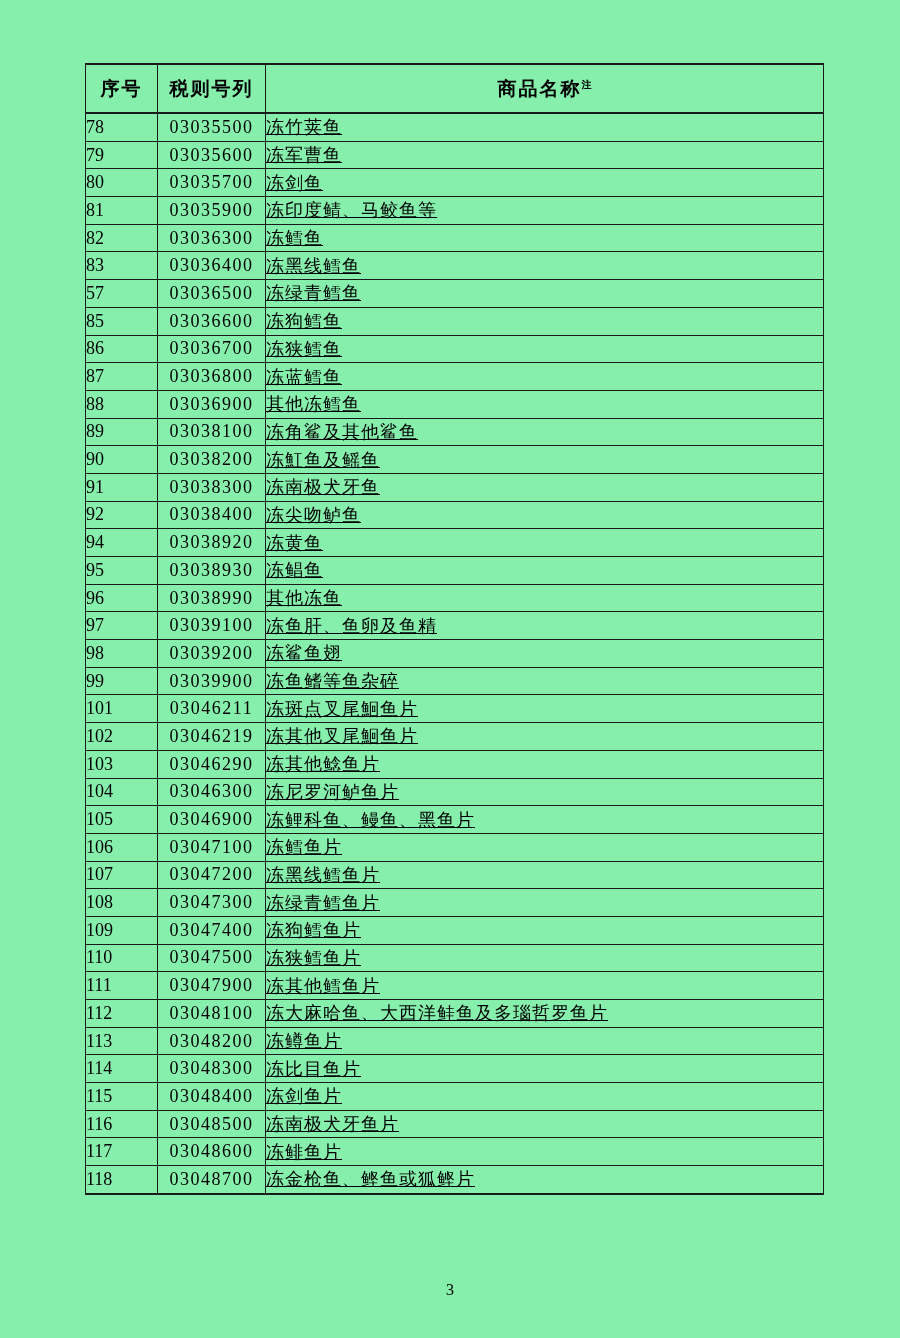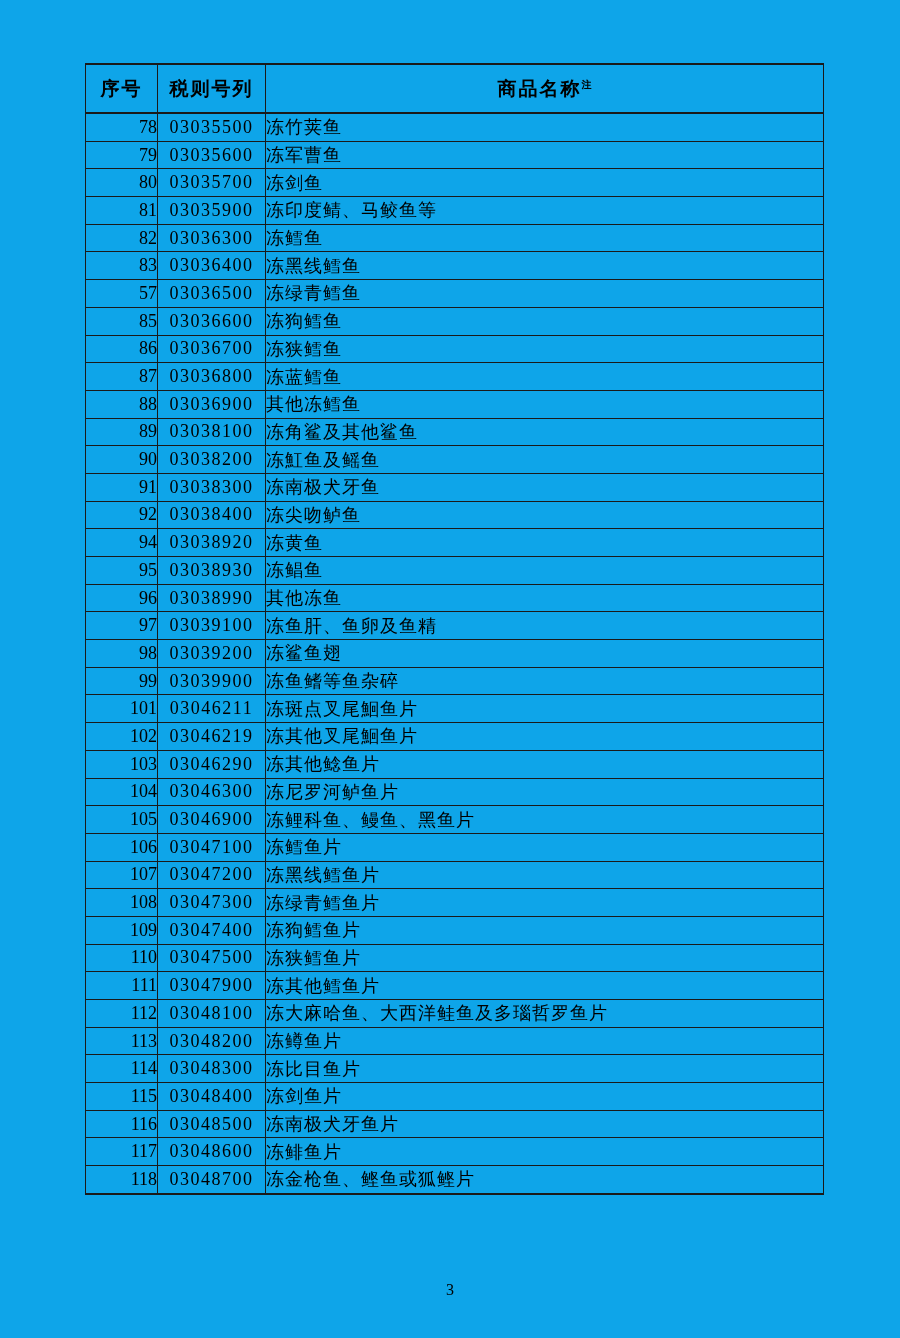--- a/index.html
+++ b/index.html
@@ -6,21 +6,21 @@
     margin: 0;
     padding: 0;
     background: #ffffff;
     color: #000000;
     font-family: "Liberation Serif", "DejaVu Serif", serif;
   }
   .page {
     position: relative;
     width: 900px;
     height: 1338px;
-    background: #0ea5e9;
+    background: #86efac;
     overflow: hidden;
   }
   table.tariff-table {
     position: absolute;
     left: 85px;
     top: 63px;
     width: 738px;
     border-collapse: collapse;
     table-layout: fixed;
   }
@@ -51,30 +51,31 @@
     border-left: 1px solid #1a1a1a;
     border-right: 1px solid #1a1a1a;
     height: 26.7px;
     font-size: 18px;
     vertical-align: middle;
     padding: 0;
     white-space: nowrap;
     overflow: hidden;
   }
   td.col-index {
-    text-align: right;
+    text-align: left;
   }
   td.col-code {
     text-align: center;
     letter-spacing: 1.5px;
   }
   td.col-name {
     text-align: left;
     padding-left: 12px;
     letter-spacing: 1px;
+    text-decoration: underline;
   }
   th sup {
     font-size: 10px;
     font-weight: bold;
     vertical-align: super;
     letter-spacing: 0;
     line-height: 0;
   }
   .page-number {
     position: absolute;

